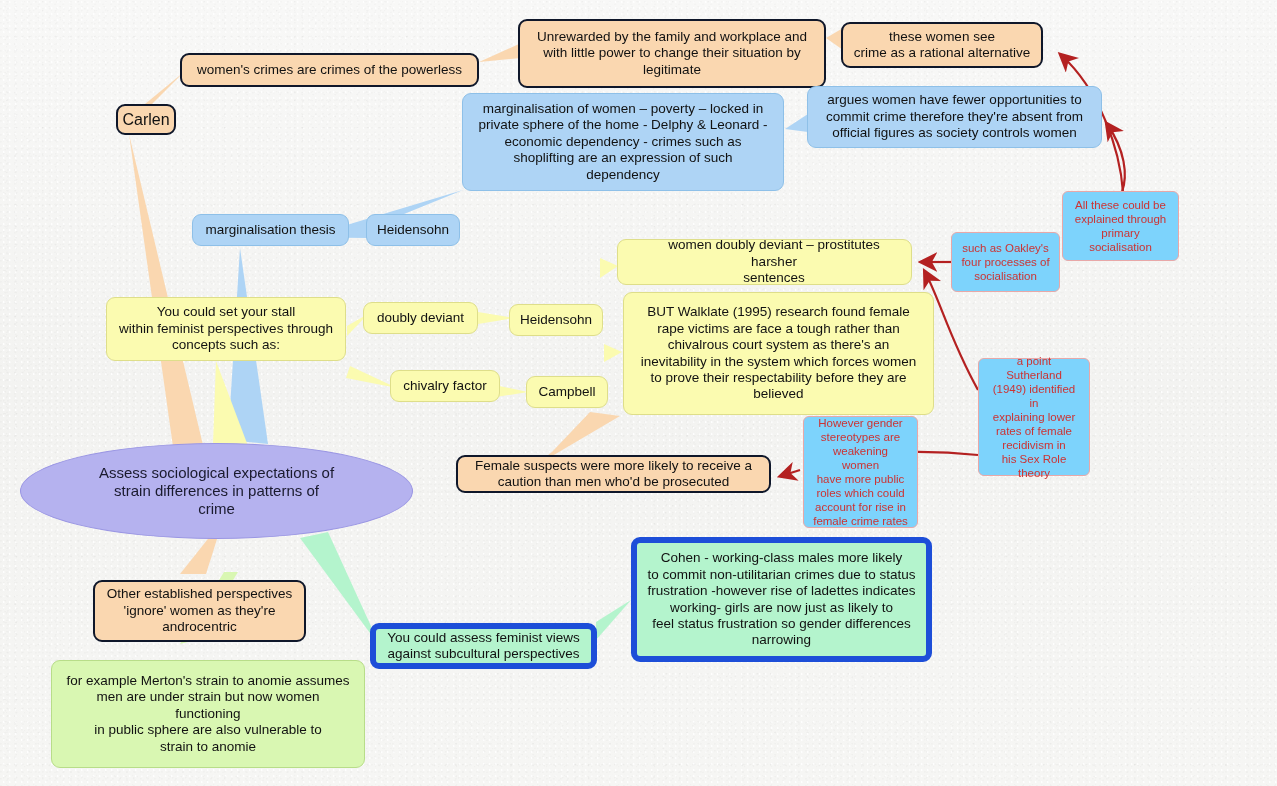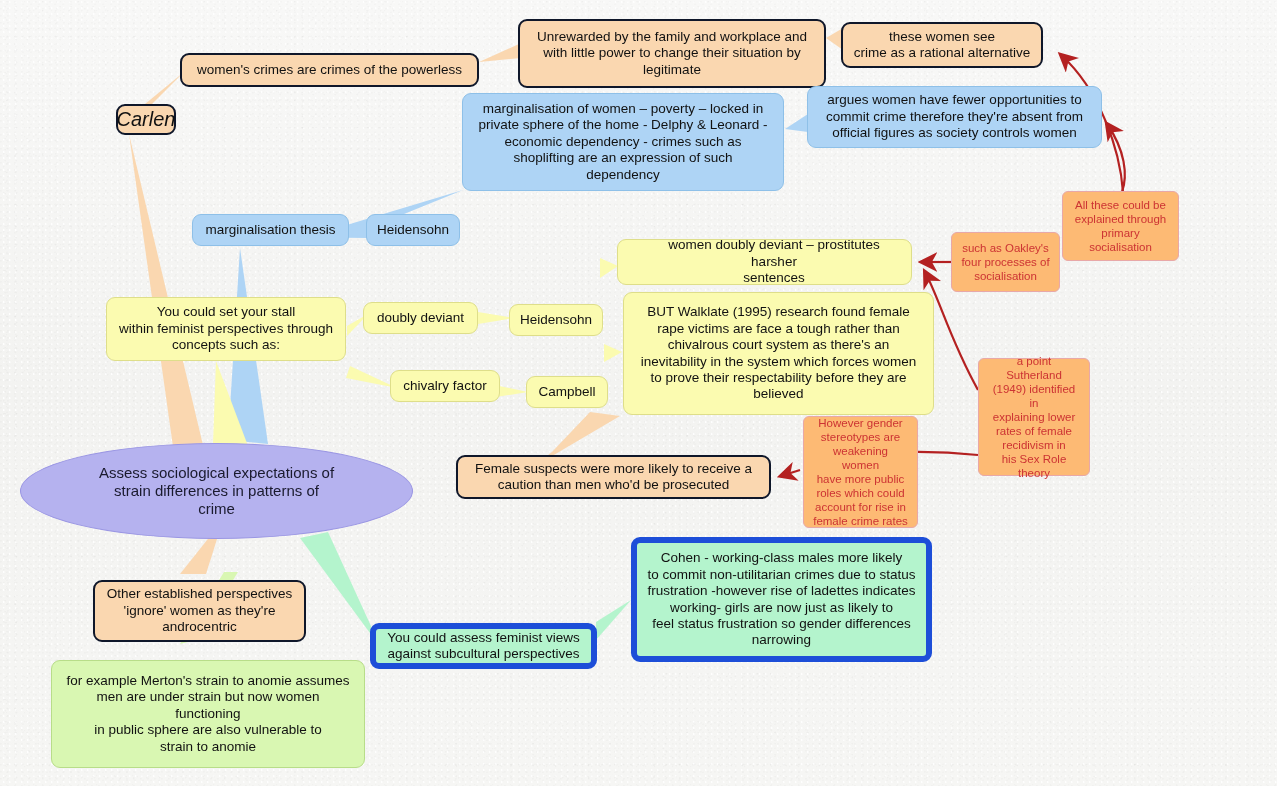--- a/index.html
+++ b/index.html
@@ -69,21 +69,21 @@
   }
   .node.green {
     background: #d9f7b2;
     border: 1px solid #b8dd89;
   }
   .node.mint {
     background: #b4f4cd;
     border: 6px solid #1d4ed8;
   }
   .node.pink {
-    background: #fdba74;
+    background: #7dd3fc;
     border: 1px solid #e8a8a8;
     color: #cc3333;
   }
   .node.purple {
     background: #b5b2ef;
     border: 1px solid #9a96e3;
     border-radius: 50%;
     color: #1a1a2e;
   }
 </style>
@@ -134,32 +134,32 @@
     <g fill="none" stroke="#b42121" stroke-width="2.2">
       <path d="M1123,192 C1120,150 1100,90 1061,55" marker-end="url(#redarrow)"></path>
       <path d="M1122,192 C1128,175 1125,150 1107,124" marker-end="url(#redarrow)"></path>
       <path d="M952,262 L922,262" marker-end="url(#redarrow)"></path>
       <path d="M978,390 C950,340 940,300 925,272" marker-end="url(#redarrow)"></path>
       <path d="M978,455 C930,450 860,450 830,463"></path>
       <path d="M800,470 L781,476" marker-end="url(#redarrow)"></path>
     </g>
   </svg>
 
-  <div class="node orange" style="left:116px; top:104px; width:60px; height:31px; font-size:20px;font-style:italic;">Carlen</div>
+  <div class="node orange" style="left:116px; top:104px; width:60px; height:31px; font-size:16px;">Carlen</div>
 
   <div class="node orange" style="left:180px; top:53px; width:299px; height:34px; font-size:13.5px;">women's crimes are crimes of the powerless</div>
 
   <div class="node orange" style="left:518px; top:19px; width:308px; height:69px; font-size:13.5px;">Unrewarded by the family and workplace and
 with little power to change their situation by
 legitimate</div>
 
   <div class="node orange" style="left:841px; top:22px; width:202px; height:46px; font-size:13.5px;">these women see
 crime as a rational alternative</div>
 
-  <div class="node orange" style="left:456px; top:455px; width:315px; height:44px; font-size:13.5px;">Female suspects were more likely to receive a
+  <div class="node orange" style="left:456px; top:455px; width:315px; height:38px; font-size:13.5px;">Female suspects were more likely to receive a
 caution than men who'd be prosecuted</div>
 
   <div class="node orange" style="left:93px; top:580px; width:213px; height:62px; font-size:13.5px;">Other established perspectives
 'ignore' women as they're
 androcentric</div>
 
   <div class="node blue" style="left:462px; top:93px; width:322px; height:98px; font-size:13.5px;">marginalisation of women – poverty – locked in
 private sphere of the home - Delphy &amp; Leonard -
 economic dependency - crimes such as
 shoplifting are an expression of such

